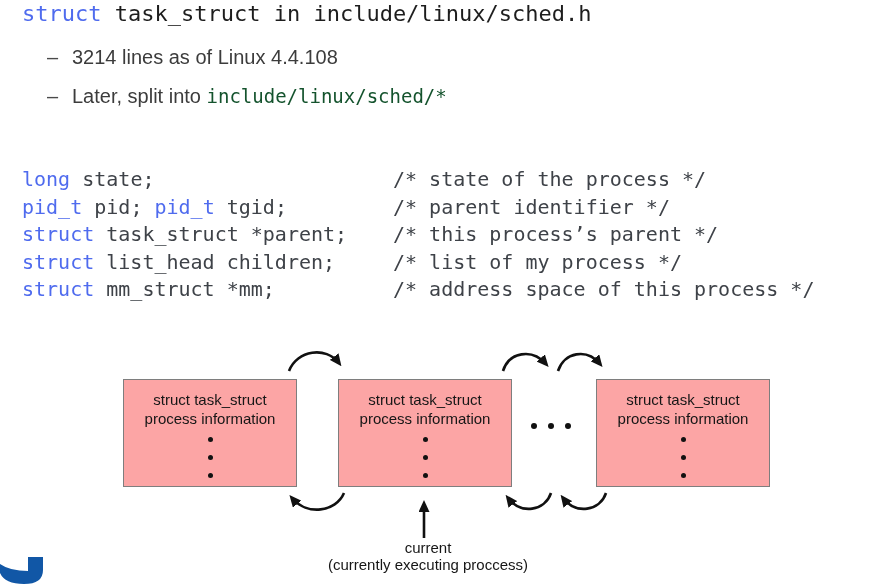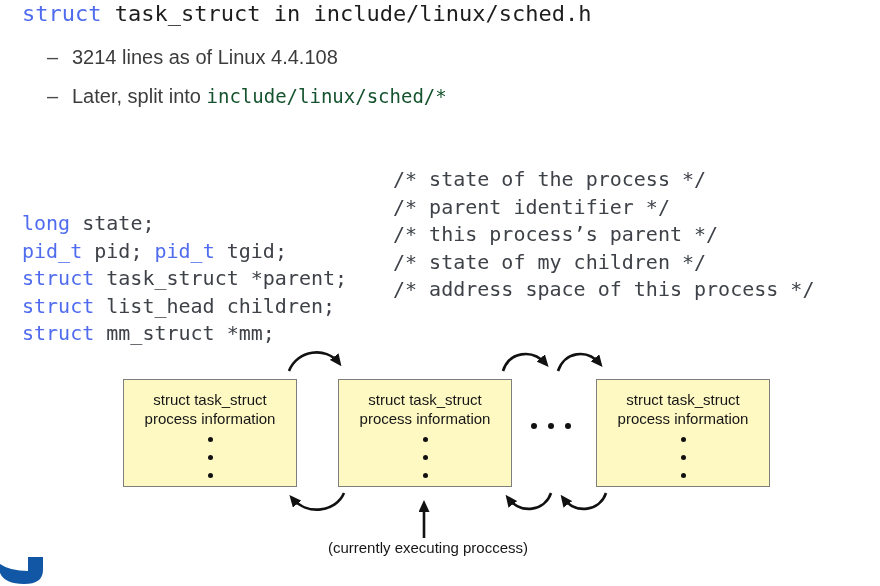--- a/index.html
+++ b/index.html
@@ -19,27 +19,27 @@
   #bullet1 {top:46px;}
   #bullet2 {top:85px;}
   .dash {display:inline-block; width:25px; color:#4a4a4a;}
   .mono-seg {font-family:"DejaVu Sans Mono", monospace; font-size:19px; color:#14532d;}
 
   #code {
     position:absolute; left:22px; top:166px;
     font-family:"DejaVu Sans Mono", monospace; font-size:20px; color:#3e4248;
   }
   .code-row {height:27.5px; line-height:27.5px; white-space:pre;}
-  .code-decl {display:inline-block; width:371px; vertical-align:top;margin-top:44px;}
+  .code-decl {display:inline-block; width:371px; vertical-align:top;}
 
   #diagram {position:absolute; left:0; top:340px; width:880px; height:246px;}
   #arrow-svg {position:absolute; left:0; top:0; width:880px; height:246px;}
   .dbox {
     position:absolute; top:39px; width:174px; height:108px;
-    background:#fef9c3; border:1px solid #7e7e7e; box-sizing:border-box;
+    background:#fca5a5; border:1px solid #7e7e7e; box-sizing:border-box;
     text-align:center;
   }
   #dbox1 {left:123px;} #dbox2 {left:338px;} #dbox3 {left:596px;}
   .blabel {margin-top:10px; font-size:15px; line-height:19px; color:#161616;}
   .vdots {display:flex; flex-direction:column; align-items:center; gap:13px; margin-top:9px;}
   .vdots i {width:5px; height:5px; border-radius:50%; background:#111; display:block;}
   .hdots {position:absolute; left:531px; top:83px; display:flex; gap:11px;}
   .hdots i {width:6px; height:6px; border-radius:50%; background:#111; display:block;}
   #current-label {
     position:absolute; left:278px; top:199px; width:300px;
@@ -53,21 +53,21 @@
 <div id="title"><span class="kw">struct</span><span> task_struct in include/linux/sched.h</span></div>
 
 <div id="bullet1" class="bullet"><span class="dash">–</span><span>3214 lines as of Linux 4.4.108</span></div>
 
 <div id="bullet2" class="bullet"><span class="dash">–</span><span>Later, split into </span><span class="mono-seg">include/linux/sched/*</span></div>
 
 <div id="code">
   <div class="code-row"><span class="code-decl"><span class="kw">long</span><span> state;</span><span class="kw"></span><span></span></span><span class="code-comment">/* state of the process */</span></div>
   <div class="code-row"><span class="code-decl"><span class="kw">pid_t</span><span> pid; </span><span class="kw">pid_t</span><span> tgid;</span></span><span class="code-comment">/* parent identifier */</span></div>
   <div class="code-row"><span class="code-decl"><span class="kw">struct</span><span> task_struct *parent;</span><span class="kw"></span><span></span></span><span class="code-comment">/* this process’s parent */</span></div>
-  <div class="code-row"><span class="code-decl"><span class="kw">struct</span><span> list_head children;</span><span class="kw"></span><span></span></span><span class="code-comment">/* state of my children */</span></div>
+  <div class="code-row"><span class="code-decl"><span class="kw">struct</span><span> list_head children;</span><span class="kw"></span><span></span></span><span class="code-comment">/* list of my process */</span></div>
   <div class="code-row"><span class="code-decl"><span class="kw">struct</span><span> mm_struct *mm;</span><span class="kw"></span><span></span></span><span class="code-comment">/* address space of this process */</span></div>
 </div>
 
 <div id="diagram">
 
   <svg id="arrow-svg" viewBox="0 0 880 246" xmlns="http://www.w3.org/2000/svg">
     <defs>
       <marker id="ah" markerUnits="userSpaceOnUse" markerWidth="12" markerHeight="11" refX="8" refY="5.5" orient="auto">
         <path d="M0,0 L12,5.5 L0,11 Z" fill="#111"></path>
       </marker>
@@ -119,19 +119,20 @@
       </div>
   </div>
 
   <div class="hdots">
       <i></i>
       <i></i>
       <i></i>
     </div>
 
   <div id="current-label">
+    <div>current</div>
     <div>(currently executing proccess)</div>
   </div>
 </div>
 
 <svg id="logo" width="46" height="29" viewBox="0 0 46 29" xmlns="http://www.w3.org/2000/svg">
   <path d="M28,0 L43,0 L43,13 Q43,27 24,27 Q5,27 0,16 L0,7 Q10,14 28,14 Z" fill="#1157a6"></path>
 </svg>
 
 </body></html>

